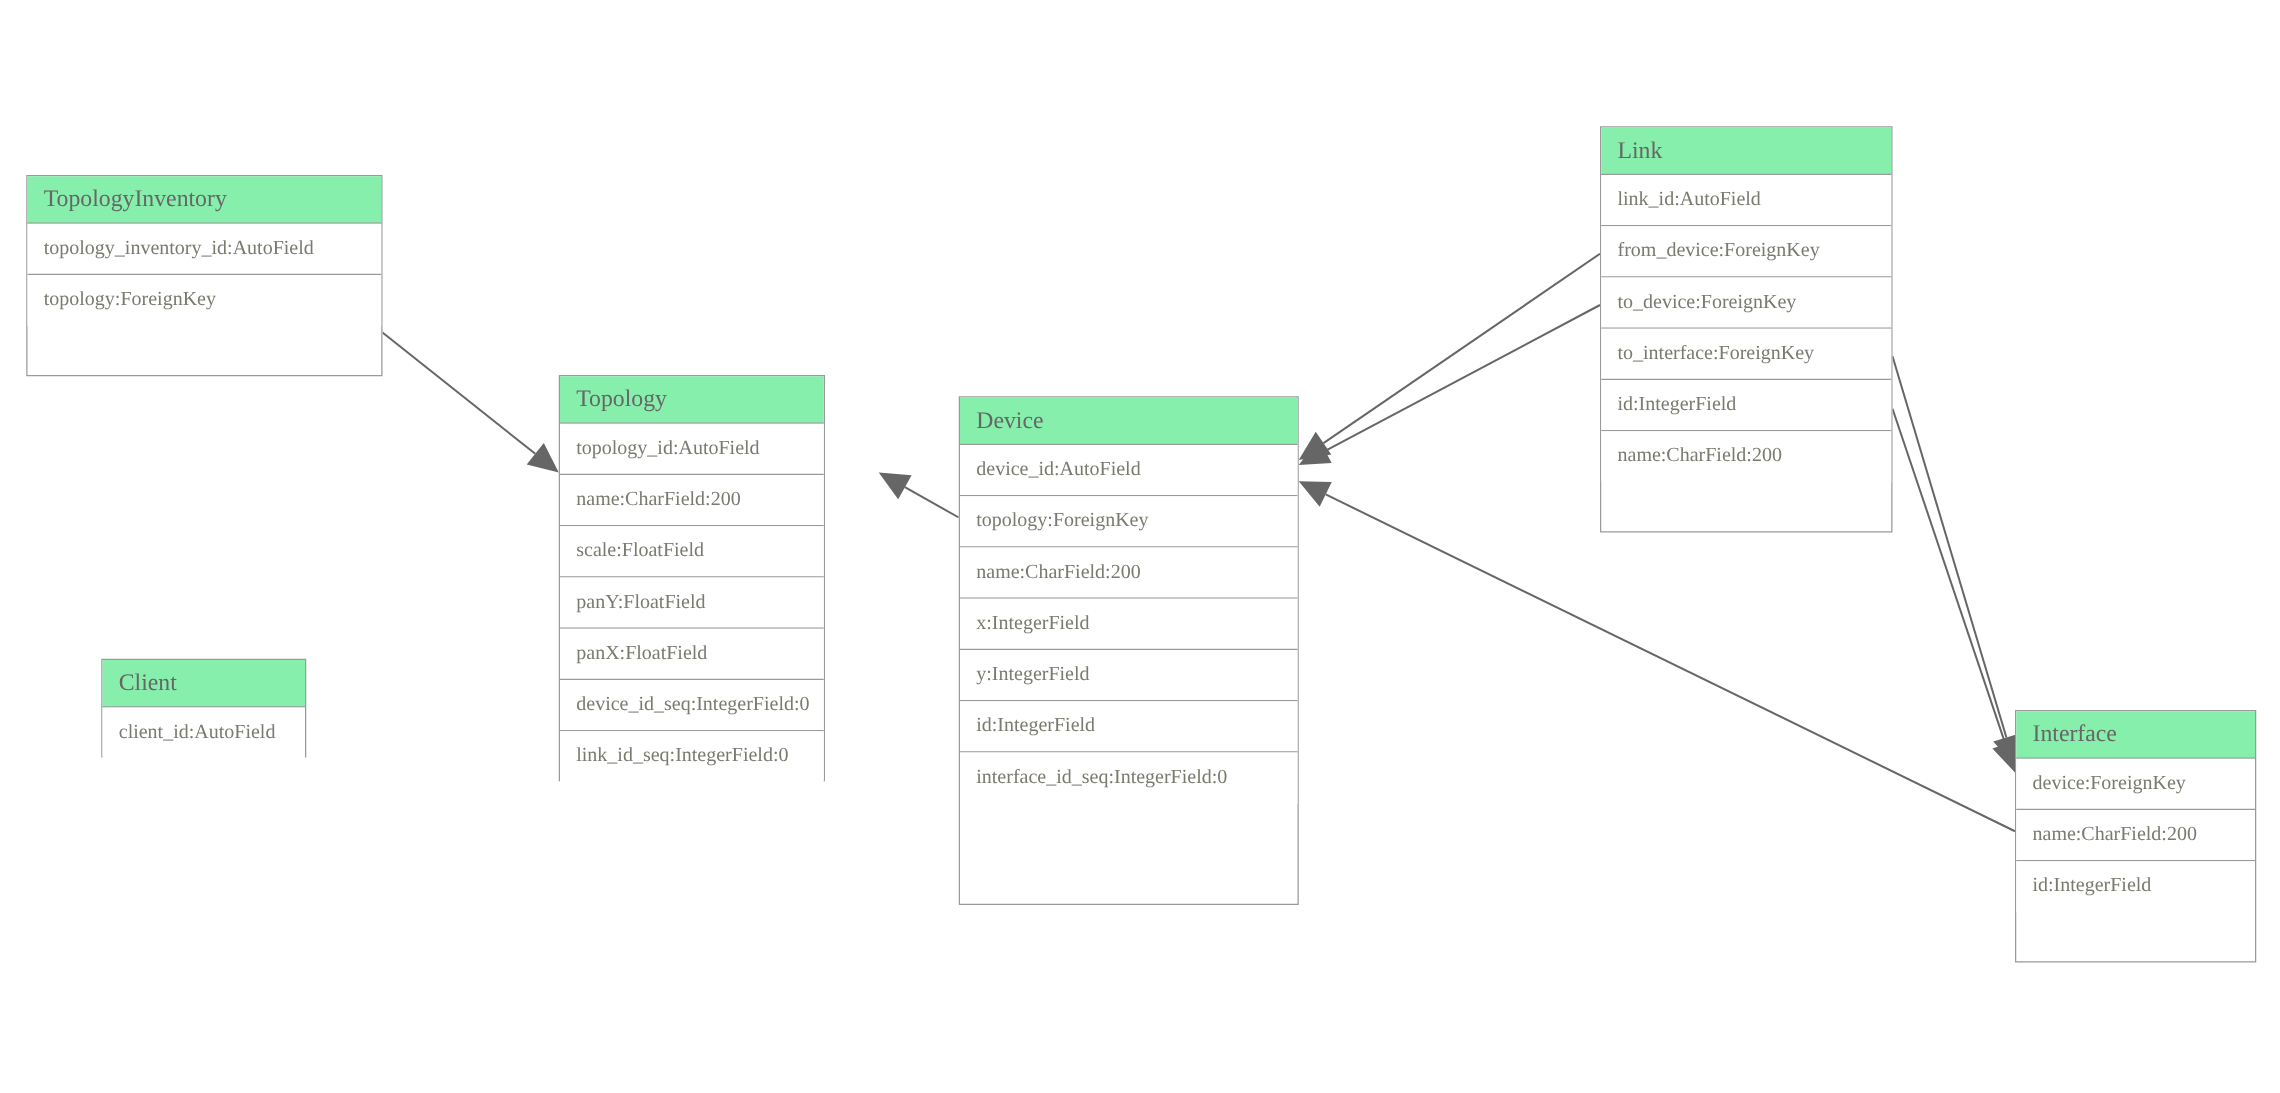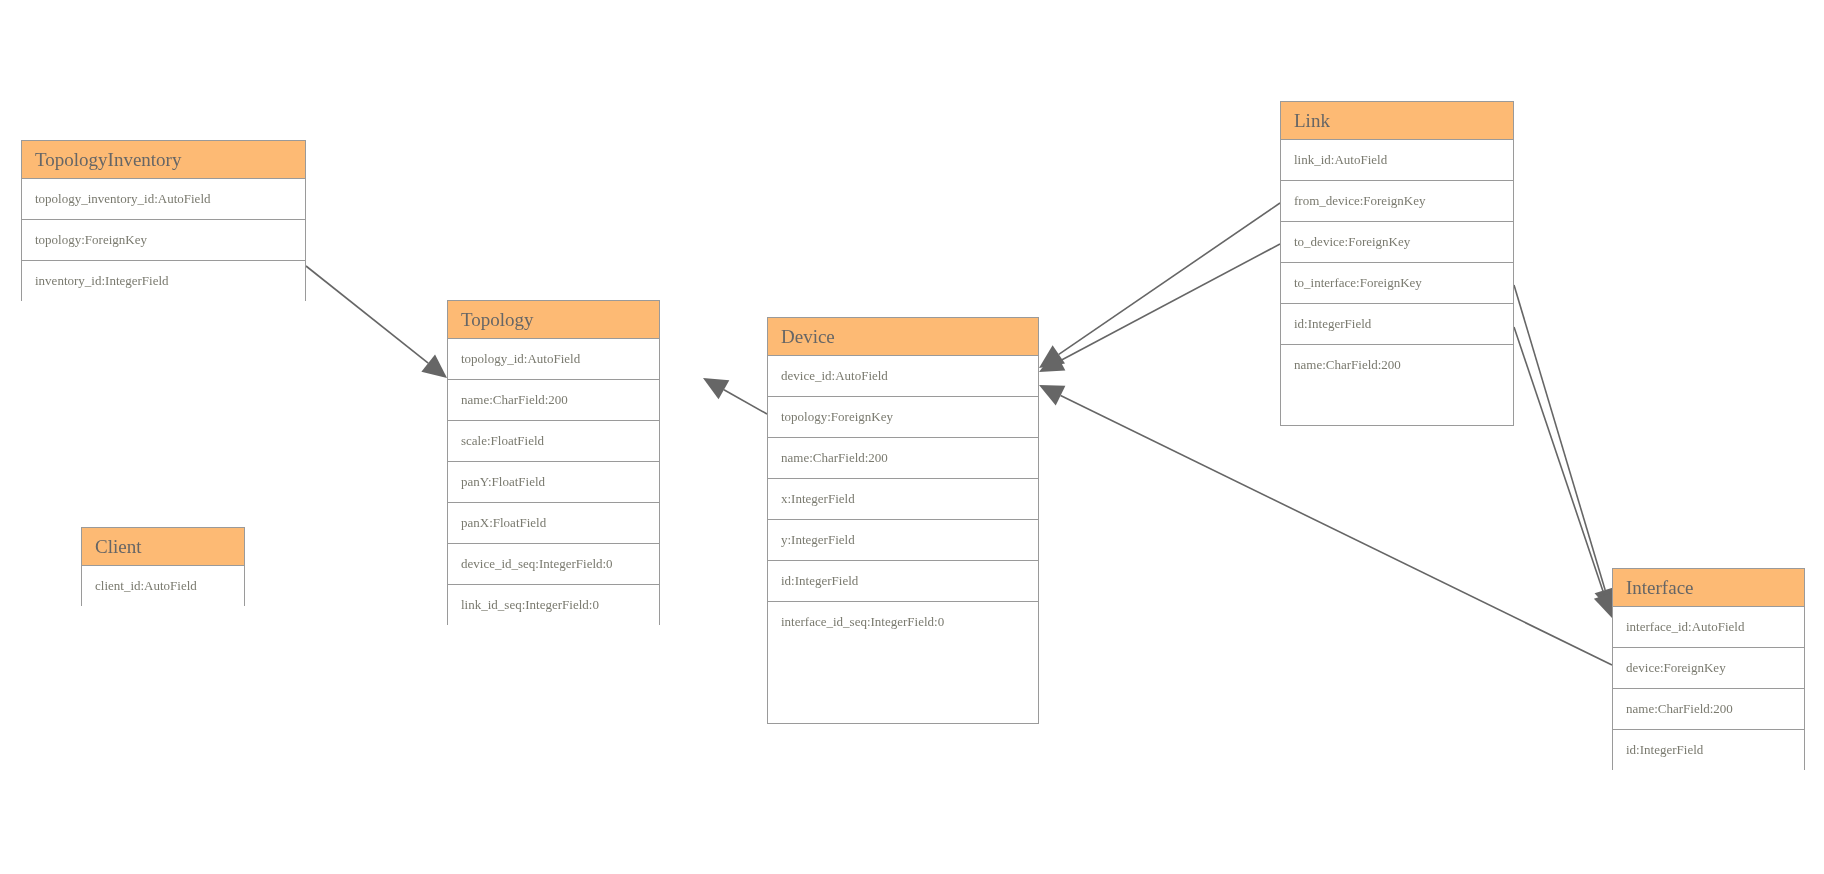--- a/index.html
+++ b/index.html
@@ -28,37 +28,37 @@
     pointer-events: none;
   }
   .entity {
     position: absolute;
     box-sizing: border-box;
     border: 1px solid #9a9a9a;
     background: #ffffff;
   }
   .entity-header {
     box-sizing: border-box;
-    background: #fdba74;
+    background: #86efac;
     border-bottom: 1px solid #9a9a9a;
     color: #666666;
     font-size: 19px;
     line-height: 37px;
     height: 38px;
     padding: 0 4px 0 13px;
     white-space: nowrap;
     overflow: hidden;
   }
   .entity-field {
     box-sizing: border-box;
     height: 41px;
     line-height: 40px;
     border-bottom: 1px solid #9a9a9a;
     color: #7a7a6f;
-    font-size: 13px;
+    font-size: 16px;
     padding: 0 0 0 13px;
     white-space: nowrap;
     overflow: hidden;
     background: #ffffff;
   }
   .entity-field:last-child {
     border-bottom: none;
   }
 </style>
 </head>
@@ -92,21 +92,20 @@
       </g>
       <g>
         <line x1="1612" y1="665" x2="1060.5632041301724" y2="395.5369932922308" stroke="#666666" stroke-width="1.6"></line>
         <polygon points="1039,385 1065.3926593891115,385.65385806590183 1055.7337488712333,405.4201285185598" fill="#666666"></polygon>
       </g>
     </svg>
 <div class="entity" style="left: 21px; top: 140px; width: 285px; height: 161px;">
       <div class="entity-header">TopologyInventory</div>
       <div class="entity-field">topology_inventory_id:AutoField</div>
       <div class="entity-field">topology:ForeignKey</div>
-      <div class="entity-field">inventory_id:IntegerField</div>
     </div>
     <div class="entity" style="left: 447px; top: 300px; width: 213px; height: 325px;">
       <div class="entity-header">Topology</div>
       <div class="entity-field">topology_id:AutoField</div>
       <div class="entity-field">name:CharField:200</div>
       <div class="entity-field">scale:FloatField</div>
       <div class="entity-field">panY:FloatField</div>
       <div class="entity-field">panX:FloatField</div>
       <div class="entity-field">device_id_seq:IntegerField:0</div>
       <div class="entity-field">link_id_seq:IntegerField:0</div>
@@ -129,18 +128,17 @@
       <div class="entity-header">Link</div>
       <div class="entity-field">link_id:AutoField</div>
       <div class="entity-field">from_device:ForeignKey</div>
       <div class="entity-field">to_device:ForeignKey</div>
       <div class="entity-field">to_interface:ForeignKey</div>
       <div class="entity-field">id:IntegerField</div>
       <div class="entity-field">name:CharField:200</div>
     </div>
     <div class="entity" style="left: 1612px; top: 568px; width: 193px; height: 202px;">
       <div class="entity-header">Interface</div>
-      <div class="entity-field">interface_id:AutoField</div>
       <div class="entity-field">device:ForeignKey</div>
       <div class="entity-field">name:CharField:200</div>
       <div class="entity-field">id:IntegerField</div>
     </div>
   </div>
 
 </body></html>

